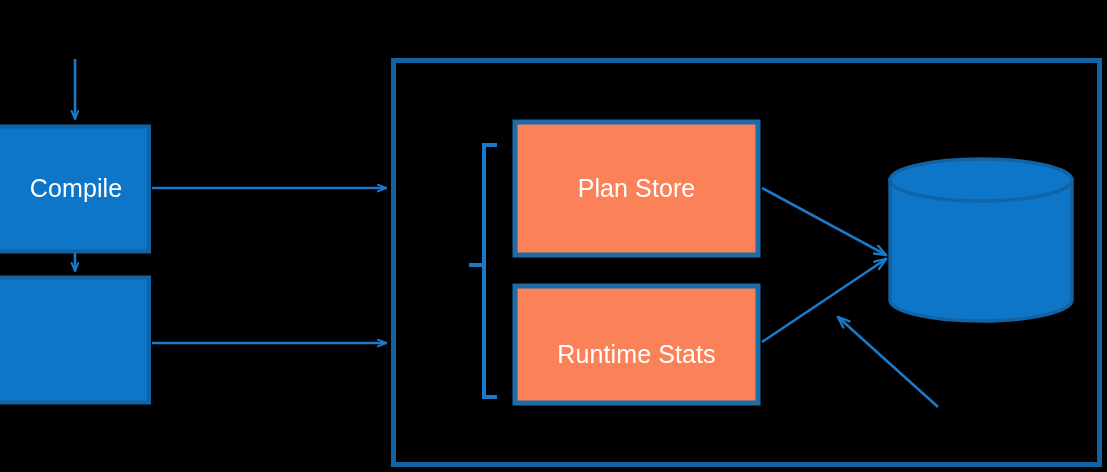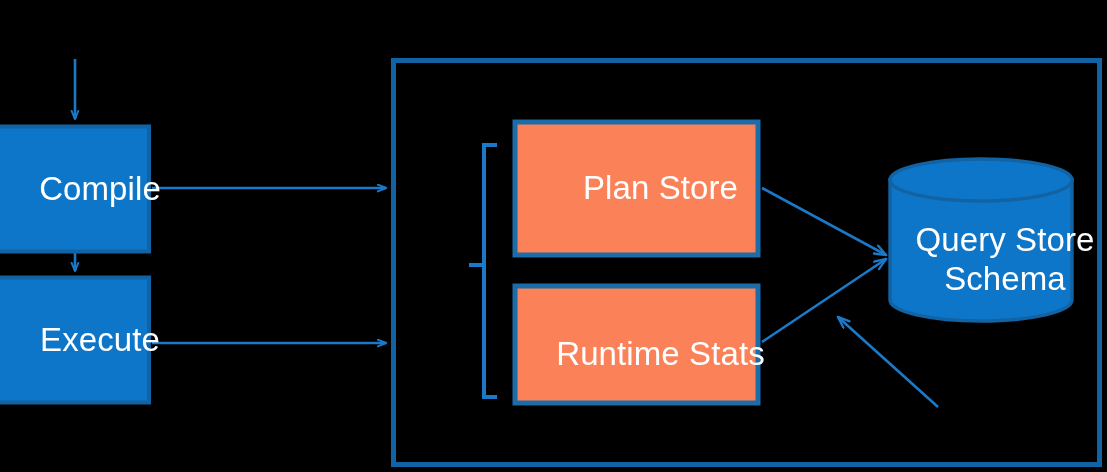--- a/index.html
+++ b/index.html
@@ -23,27 +23,26 @@
     height: 472px;
   }
   .node-label {
     position: absolute;
     display: flex;
     align-items: center;
     justify-content: center;
     text-align: center;
     color: #ffffff;
     font-family: "Liberation Sans", sans-serif;
-    font-size: 33px;
+    font-size: 25px;
     line-height: 1.18;
     font-weight: 400;
     letter-spacing: 0.1px;
     pointer-events: none;
     white-space: pre-line;
-    padding-left: 24px;
   }
   .box-compile { left: 0px;   top: 126px; width: 152px; height: 126px; }
   .box-execute { left: 0px;   top: 277px; width: 152px; height: 126px; }
   .box-plan    { left: 513px; top: 120px; width: 247px; height: 137px; }
   .box-runtime { left: 513px; top: 284px; width: 247px; height: 141px; }
   .box-cyl     { left: 888px; top: 200px; width: 186px; height: 120px; }
 </style>
 </head>
 <body>
 
@@ -91,22 +90,19 @@
 
     <g>
       <path d="M 890,180 L 890,300 A 91,21 0 0 0 1072,300 L 1072,180 Z" fill="#0e76c8" stroke="#1163a4" stroke-width="3.4"></path>
       <ellipse cx="981" cy="180" rx="91" ry="21" fill="#0e76c8" stroke="#1163a4" stroke-width="3.4"></ellipse>
     </g>
 
   </svg>
 
   <div class="node-label box-compile">Compile</div>
 
-  <div class="node-label box-execute">Execute</div>
 
   <div class="node-label box-plan">Plan Store</div>
 
   <div class="node-label box-runtime">Runtime Stats</div>
 
-  <div class="node-label box-cyl">Query Store
-Schema</div>
 
 </div>
 
 </body></html>

